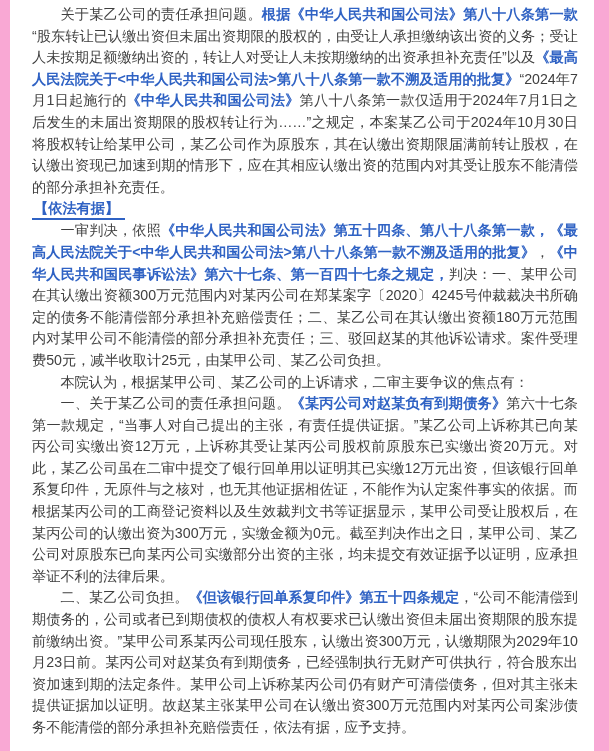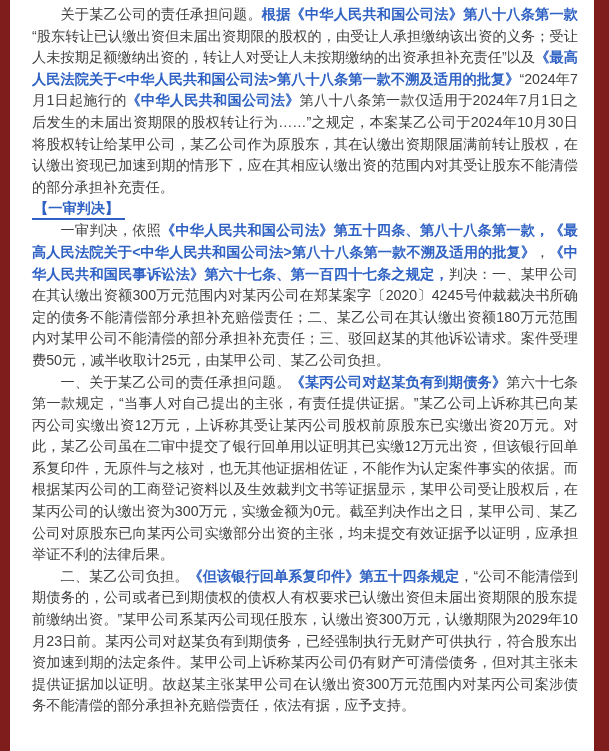--- a/index.html
+++ b/index.html
@@ -8,21 +8,21 @@
     width: 609px;
     height: 751px;
     overflow: hidden;
     background: #edf3fb;
     font-family: "Liberation Sans", sans-serif;
   }
   .page {
     position: relative;
     width: 609px;
     height: 751px;
-    background: #7f1d1d;
+    background: #f9a8d4;
   }
   .content {
     position: absolute;
     left: 10px;
     top: 0;
     width: 584px;
     height: 751px;
     background: #ffffff;
     box-sizing: border-box;
     padding: 4px 16px 0 22px;
@@ -56,18 +56,19 @@
     line-height: 19px;
     cursor: pointer;
   }
 </style>
 </head>
 <body>
 
 <div class="page">
   <div class="content" id="article-content">
       <p><span>关于某乙公司的责任承担问题。</span><span class="cite">根据《中华人民共和国公司法》第八十八条第一款</span><span>“股东转让已认缴出资但未届出资期限的股权的，由受让人承担缴纳该出资的义务；受让人未按期足额缴纳出资的，转让人对受让人未按期缴纳的出资承担补充责任”以及</span><span class="cite">《最高人民法院关于&lt;中华人民共和国公司法&gt;第八十八条第一款不溯及适用的批复》</span><span>“2024年7月1日起施行的</span><span class="cite">《中华人民共和国公司法》</span><span>第八十八条第一款仅适用于2024年7月1日之后发生的未届出资期限的股权转让行为……”之规定，本案某乙公司于2024年10月30日将股权转让给某甲公司，某乙公司作为原股东，其在认缴出资期限届满前转让股权，在认缴出资现已加速到期的情形下，应在其相应认缴出资的范围内对其受让股东不能清偿的部分承担补充责任。</span></p>
-      <div class="heading-row"><span class="heading-link">【一审判决】</span></div>
+      <div class="heading-row"><span class="heading-link">【依法有据】</span></div>
       <p><span>一审判决，依照</span><span class="cite">《中华人民共和国公司法》第五十四条、第八十八条第一款，《最高人民法院关于&lt;中华人民共和国公司法&gt;第八十八条第一款不溯及适用的批复》</span><span>，</span><span class="cite">《中华人民共和国民事诉讼法》第六十七条、第一百四十七条之规定，</span><span>判决：一、某甲公司在其认缴出资额300万元范围内对某丙公司在郑某案字〔2020〕4245号仲裁裁决书所确定的债务不能清偿部分承担补充赔偿责任；二、某乙公司在其认缴出资额180万元范围内对某甲公司不能清偿的部分承担补充责任；三、驳回赵某的其他诉讼请求。案件受理费50元，减半收取计25元，由某甲公司、某乙公司负担。</span></p>
+      <p><span>本院认为，根据某甲公司、某乙公司的上诉请求，二审主要争议的焦点有：</span></p>
       <p><span>一、关于某乙公司的责任承担问题。</span><span class="cite">《某丙公司对赵某负有到期债务》</span><span>第六十七条第一款规定，“当事人对自己提出的主张，有责任提供证据。”某乙公司上诉称其已向某丙公司实缴出资12万元，上诉称其受让某丙公司股权前原股东已实缴出资20万元。对此，某乙公司虽在二审中提交了银行回单用以证明其已实缴12万元出资，但该银行回单系复印件，无原件与之核对，也无其他证据相佐证，不能作为认定案件事实的依据。而根据某丙公司的工商登记资料以及生效裁判文书等证据显示，某甲公司受让股权后，在某丙公司的认缴出资为300万元，实缴金额为0元。截至判决作出之日，某甲公司、某乙公司对原股东已向某丙公司实缴部分出资的主张，均未提交有效证据予以证明，应承担举证不利的法律后果。</span></p>
       <p><span>二、某乙公司负担。</span><span class="cite">《但该银行回单系复印件》第五十四条规定</span><span>，“公司不能清偿到期债务的，公司或者已到期债权的债权人有权要求已认缴出资但未届出资期限的股东提前缴纳出资。”某甲公司系某丙公司现任股东，认缴出资300万元，认缴期限为2029年10月23日前。某丙公司对赵某负有到期债务，已经强制执行无财产可供执行，符合股东出资加速到期的法定条件。某甲公司上诉称某丙公司仍有财产可清偿债务，但对其主张未提供证据加以证明。故赵某主张某甲公司在认缴出资300万元范围内对某丙公司案涉债务不能清偿的部分承担补充赔偿责任，依法有据，应予支持。</span></p>
     </div>
 </div>
 
 </body></html>

